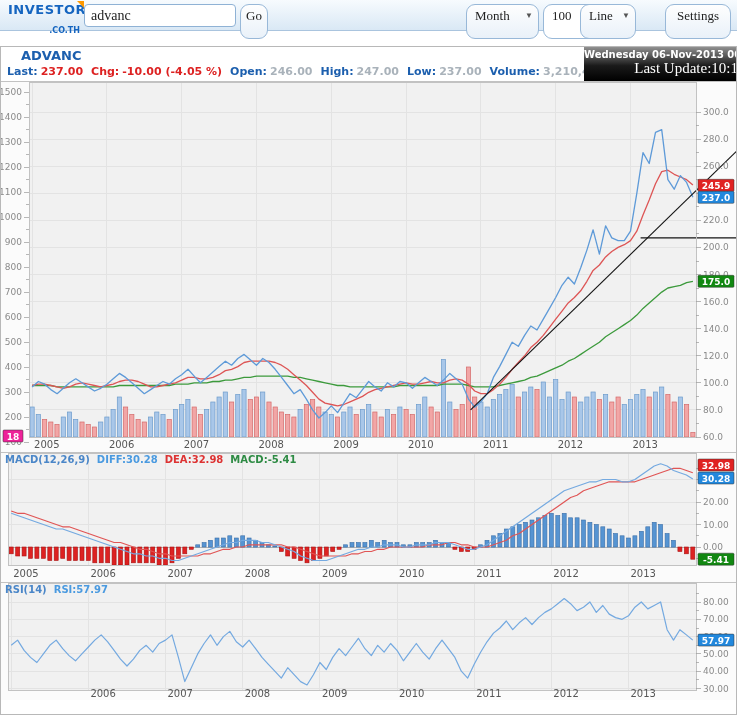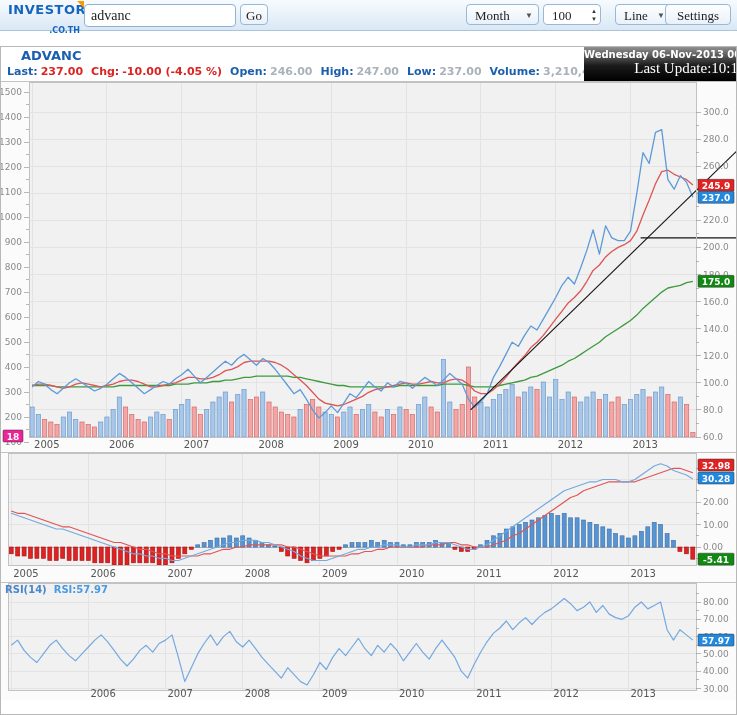--- a/index.html
+++ b/index.html
@@ -10,31 +10,31 @@
     background:linear-gradient(#f7fbfe,#d9e8f5);border-bottom:1px solid #aac4de}
   .logo{position:absolute;left:8px;top:3px;width:72px;color:#1565c0;
     font-weight:bold;line-height:1}
   .logo .l1{font-size:13px;letter-spacing:0.5px;display:block}
   .logo .l2{font-size:8px;display:block;text-align:right;margin-top:11px}
   .logo .tri{position:absolute;right:-4px;top:-2px;width:0;height:0;
     border-left:7px solid transparent;border-top:7px solid #f90}
   .search{position:absolute;left:84px;top:4px;width:152px;height:23px;
     border:1px solid #8fb2d5;border-radius:4px;padding:0 6px;
     font:14px "Liberation Serif",serif;color:#222;background:#fff}
-  .btn,.sel{position:absolute;top:4px;height:21px;border:1px solid #98b8d8;
-    border-radius:4px;background:linear-gradient(#fefefe,#e9f1f9);
+  .btn,.sel{position:absolute;top:4px;height:35px;border:1px solid #98b8d8;
+    border-radius:9px;background:linear-gradient(#fefefe,#e9f1f9);
     font:13px "Liberation Serif",serif;color:#222;text-align:center;line-height:21px}
   .go{left:240px;width:28px}
   .sel{text-align:left;padding-left:8px}
   .sel .arr{position:absolute;right:5px;top:0;font-size:8px;color:#555}
   .period{left:466px;width:73px}
   .count{left:543px;width:58px;background:#fff}
   .count .spin{position:absolute;right:3px;top:2px;font-size:6px;line-height:8px;
     color:#333;text-align:center}
-  .ctype{left:615px;width:56px}
+  .ctype{left:580px;width:56px}
   .settings{left:665px;width:66px}
   
   .widget{position:absolute;top:46px;left:0;width:737px;height:669px;
     border:1px solid #b8b8b8;background:#fff;overflow:hidden}
   .hdr{height:34px;position:relative;background:#fff}
   .symbol{position:absolute;left:20px;top:1px;font-size:13px;font-weight:bold;color:#1c5fae}
   .stats{position:absolute;left:6px;top:18px;font-size:11px;font-weight:bold;white-space:nowrap}
   .stats span{margin-right:3px}
   .datebox{position:absolute;right:0;top:0;width:152px;height:34px;
     background:linear-gradient(180deg,#909090,#1a1a1a 55%,#000);color:#fff}
@@ -477,20 +477,21 @@
         <text class="xl" x="475.2" y="124">2011</text>
         <text class="xl" x="552.3" y="124">2012</text>
         <text class="xl" x="629.5" y="124">2013</text>
         <rect x="697" y="6.0" width="36" height="12" rx="1" fill="#e02222" stroke="#333" stroke-width="0.5"></rect>
         <text class="bd" x="715" y="15.5" text-anchor="middle">32.98</text>
         <rect x="697" y="19.0" width="36" height="12" rx="1" fill="#2288dd" stroke="#333" stroke-width="0.5"></rect>
         <text class="bd" x="715" y="28.5" text-anchor="middle">30.28</text>
         <rect x="697" y="100.2" width="36" height="12" rx="1" fill="#118811" stroke="#333" stroke-width="0.5"></rect>
         <text class="bd" x="715" y="109.7" text-anchor="middle">-5.41</text>
       </svg>
+    <div class="legend lg-sub" id="lg-macd"><span style="color:#4a86c8">MACD(12,26,9)</span><span style="color:#4a9ae0">DIFF:30.28</span><span style="color:#dd3333">DEA:32.98</span><span style="color:#2e8b44">MACD:-5.41</span></div>
   </div>
 
   <div class="panel p-rsi">
     <svg id="svg-rsi" width="737" height="118">
         <rect x="7" y="0" width="688" height="107" fill="#f1f1f1"></rect>
         <line x1="7" y1="105.5" x2="695" y2="105.5" stroke="#e3e3e3" shape-rendering="crispEdges"></line>
         <line x1="7" y1="88.2" x2="695" y2="88.2" stroke="#e3e3e3" shape-rendering="crispEdges"></line>
         <line x1="7" y1="70.9" x2="695" y2="70.9" stroke="#e3e3e3" shape-rendering="crispEdges"></line>
         <line x1="7" y1="53.6" x2="695" y2="53.6" stroke="#e3e3e3" shape-rendering="crispEdges"></line>
         <line x1="7" y1="36.3" x2="695" y2="36.3" stroke="#e3e3e3" shape-rendering="crispEdges"></line>

